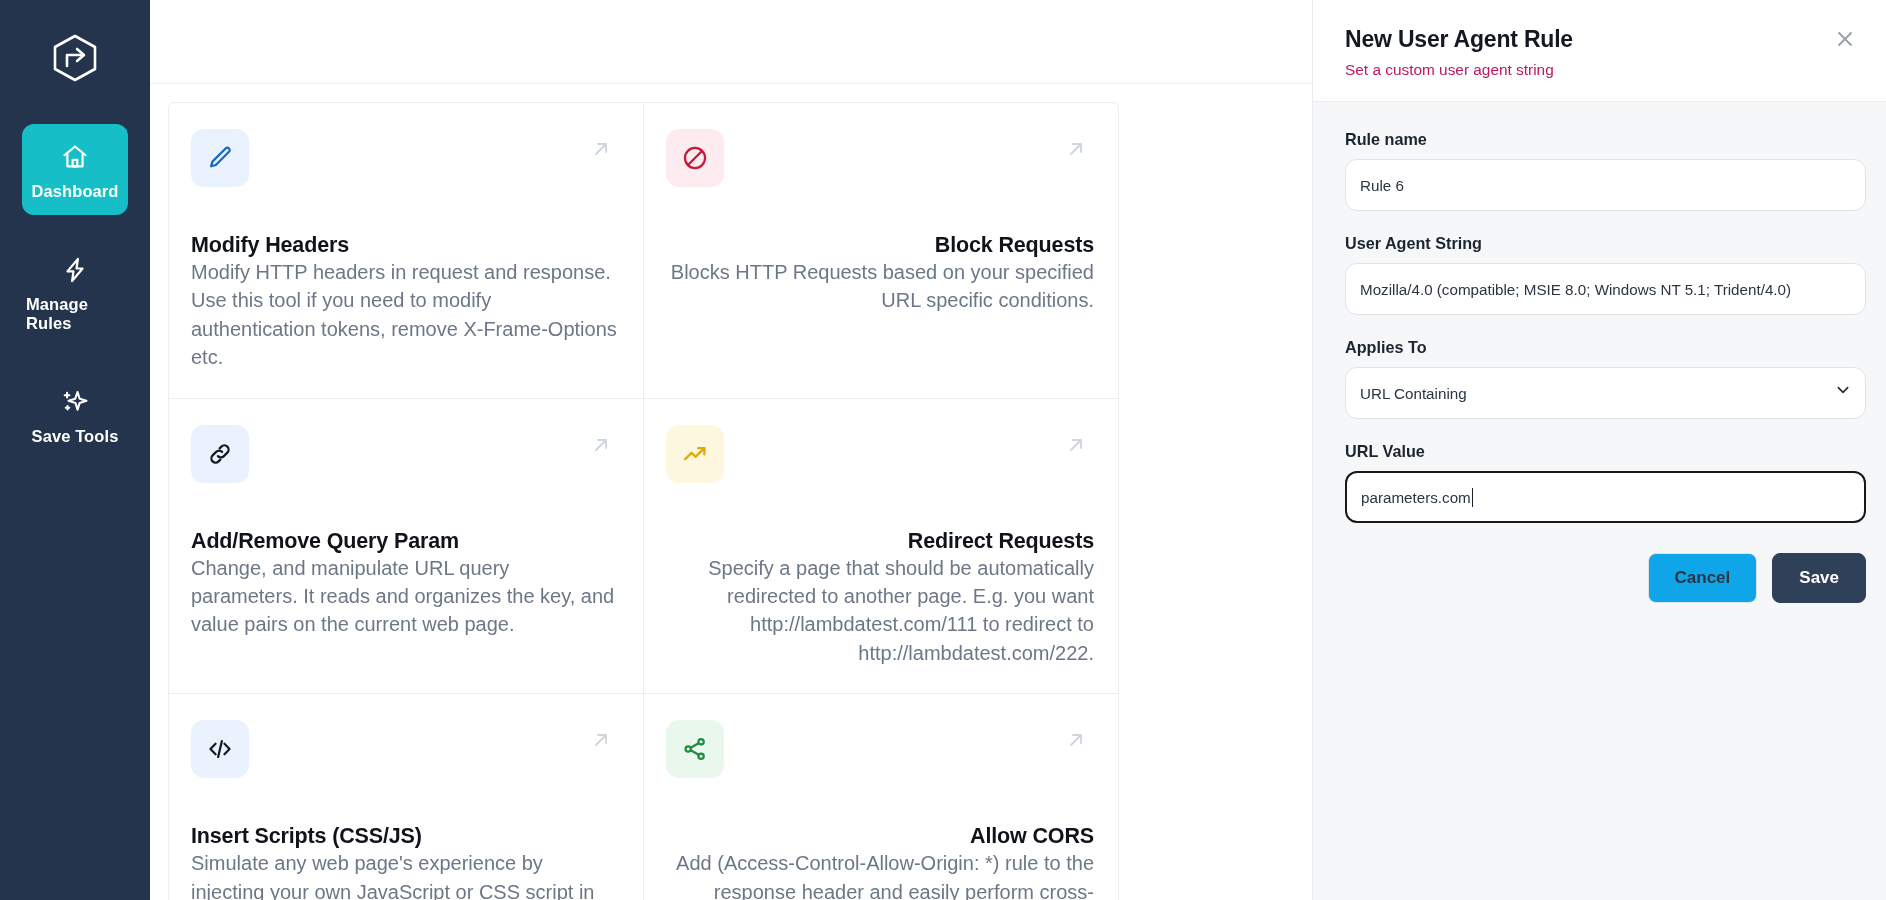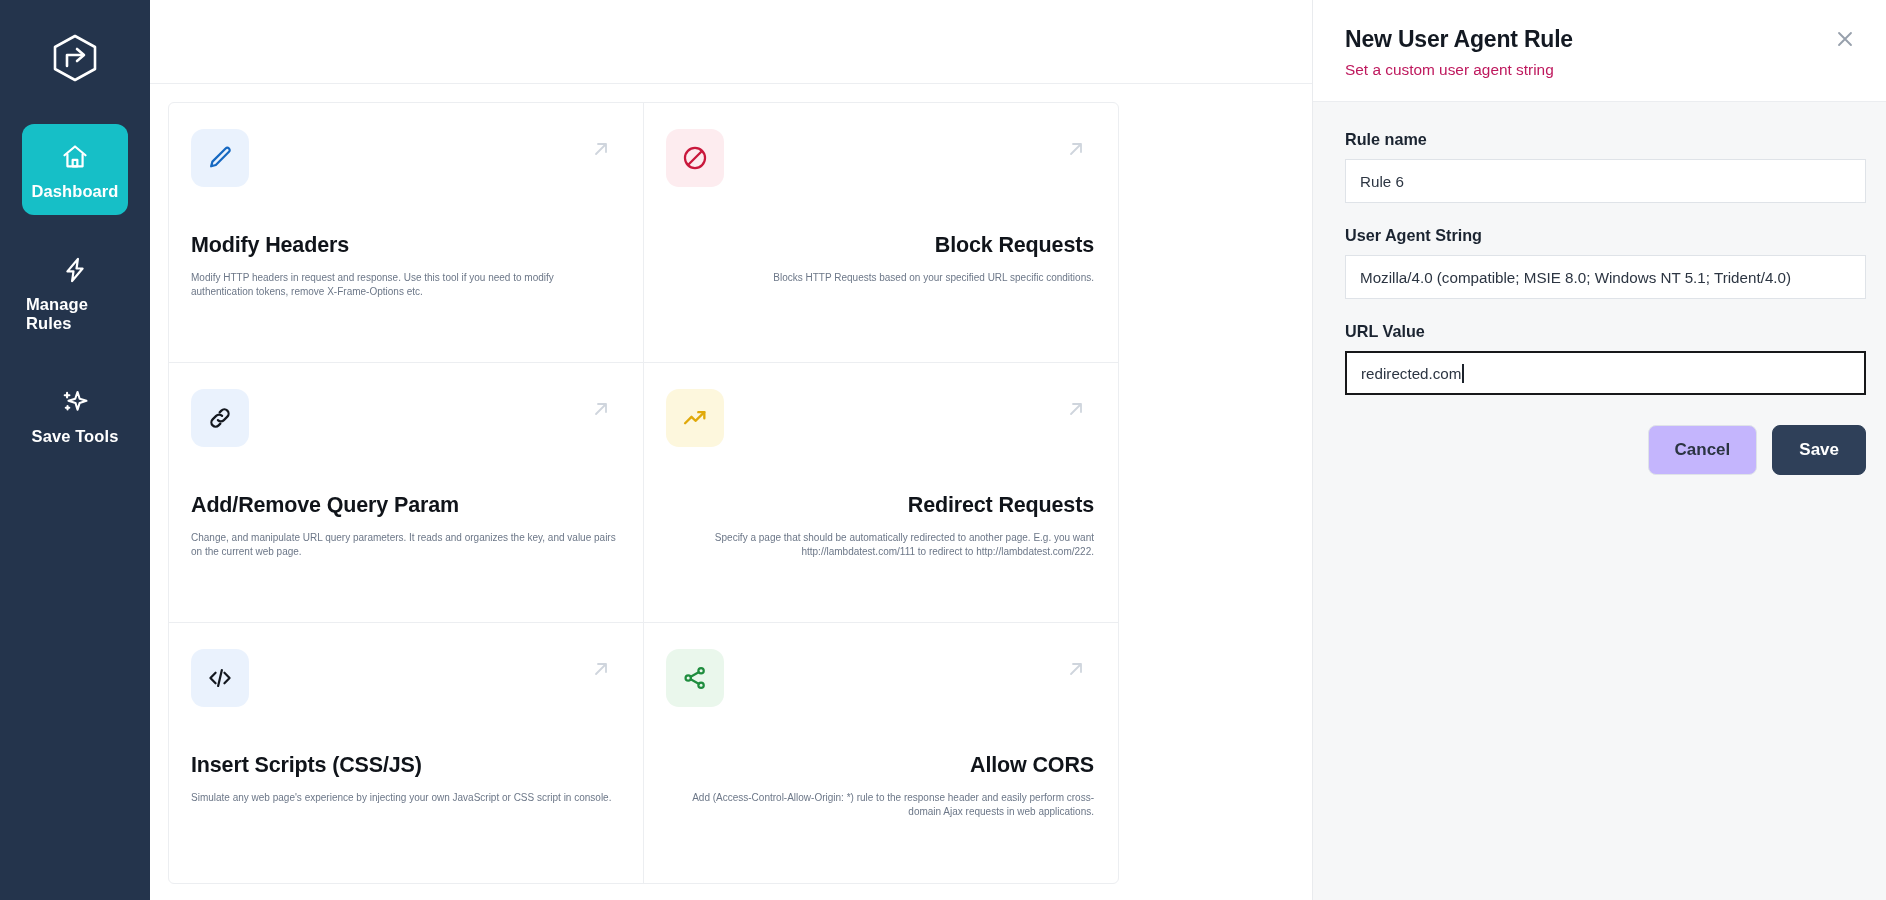--- a/index.html
+++ b/index.html
@@ -61,22 +61,22 @@
   .tile {
     width: 58px; height: 58px; border-radius: 13px;
     display:flex; align-items:center; justify-content:center;
   }
   .arrow-out { position:absolute; top: 34px; right: 30px; color:#cfd5dd; }
   .card-title {
     font-size: 21.5px; font-weight: 700; color: #10141a;
     margin-top: 46px; letter-spacing: -.15px;
   }
   .card-desc {
-    font-size: 10px; line-height: 1.42; color: #6c7788;
-    margin-top: 13px; max-width: 430px;
+    font-size: 20px; line-height: 1.42; color: #6c7788;
+    max-width: 430px;
   }
 
   
   .panel {
     position: absolute; top: 0; right: 0;
     width: 574px; height: 900px;
     background: #f6f7f8;
     border-left: 1px solid #e9ebee;
     display:flex; flex-direction:column;
   }
@@ -85,41 +85,41 @@
     border-bottom: 1px solid #ebedf0; position: relative;
   }
   .panel-title { font-size: 23px; font-weight: 700; color:#131922; letter-spacing:-.2px; }
   .panel-sub { font-size: 15.4px; color:#be185d; margin-top: 8px; }
   .panel-close { position:absolute; top: 28px; right: 30px; cursor:pointer; color:#97a0ac; }
 
   .panel-body { padding: 28px 20px 0 32px; }
   .field { margin-bottom: 23px; }
   .field-label { font-size: 16.2px; font-weight: 700; color:#1b2431; margin-bottom: 10px; }
   .field-input {
-    width: 100%; height: 44px; border: 1px solid #dfe3e8; border-radius: 0;
+    width: 100%; height: 52px; border: 1px solid #dfe3e8; border-radius: 12px;
     background: #ffffff; font-size: 15.2px; color: #2c3542;
     padding: 0 14px; font-family: "Liberation Sans", sans-serif;
     display:flex; align-items:center;
   }
   .field-input.focused { border: 2px solid #17181a; }
   .caret {
     display:inline-block; width:1.5px; height:19px; background:#1c222b;
     margin-left:1px; vertical-align: middle;
   }
   .select-wrap { position: relative; }
   .select-chevron { position:absolute; right: 15px; top: 15px; pointer-events:none; color:#1f2733; }
 
   .panel-actions { display:flex; justify-content:flex-end; gap: 15px; margin-top: 30px; }
   .btn {
     border-radius: 8px; font-size: 17px; font-weight: 600;
     padding: 0 26px; height: 50px; cursor:pointer;
     display:flex; align-items:center; justify-content:center;
     font-family: "Liberation Sans", sans-serif;
   }
-  .btn-cancel { background:#c4b5fd; border:1px solid #dfe3e8; color:#2b3442; }
+  .btn-cancel { background:#0ea5e9; border:1px solid #dfe3e8; color:#2b3442; }
   .btn-save { background:#2f4059; border:1px solid #2f4059; color:#ffffff; }
 </style>
 </head>
 <body>
 
 <div id="app">
 
   <nav class="sidebar">
     <div class="logo">
       <svg width="56" height="56" viewBox="0 0 56 56" fill="none" stroke="#ffffff" stroke-width="2.6" stroke-linecap="round" stroke-linejoin="round">
@@ -290,25 +290,36 @@
         <div class="field">
           <div class="field-label">Rule name</div>
           <input class="field-input" type="text" value="Rule 6" style="">
         </div>
 
         <div class="field">
           <div class="field-label">User Agent String</div>
           <input class="field-input" type="text" value="Mozilla/4.0 (compatible; MSIE 8.0; Windows NT 5.1; Trident/4.0)" style="">
         </div>
 
+        <div class="field">
+          <div class="field-label">Applies To</div>
+          <div class="select-wrap">
+            <div class="field-input">URL Containing</div>
+            <span class="select-chevron">
+              <svg width="16" height="16" viewBox="0 0 24 24" fill="none" stroke="#1f2733" stroke-width="2.4" stroke-linecap="round" stroke-linejoin="round">
+                  <path d="M5 8.5 12 15.5 19 8.5"></path>
+                </svg>
+            </span>
+          </div>
+        </div>
 
         <div class="field">
           <div class="field-label">URL Value</div>
           <div class="field-input focused">
-            <span>redirected.com</span>
+            <span>parameters.com</span>
               <span class="caret"></span>
           </div>
         </div>
 
         <div class="panel-actions">
           <div class="btn btn-cancel">Cancel</div>
           <div class="btn btn-save">Save</div>
         </div>
 
       </div>

